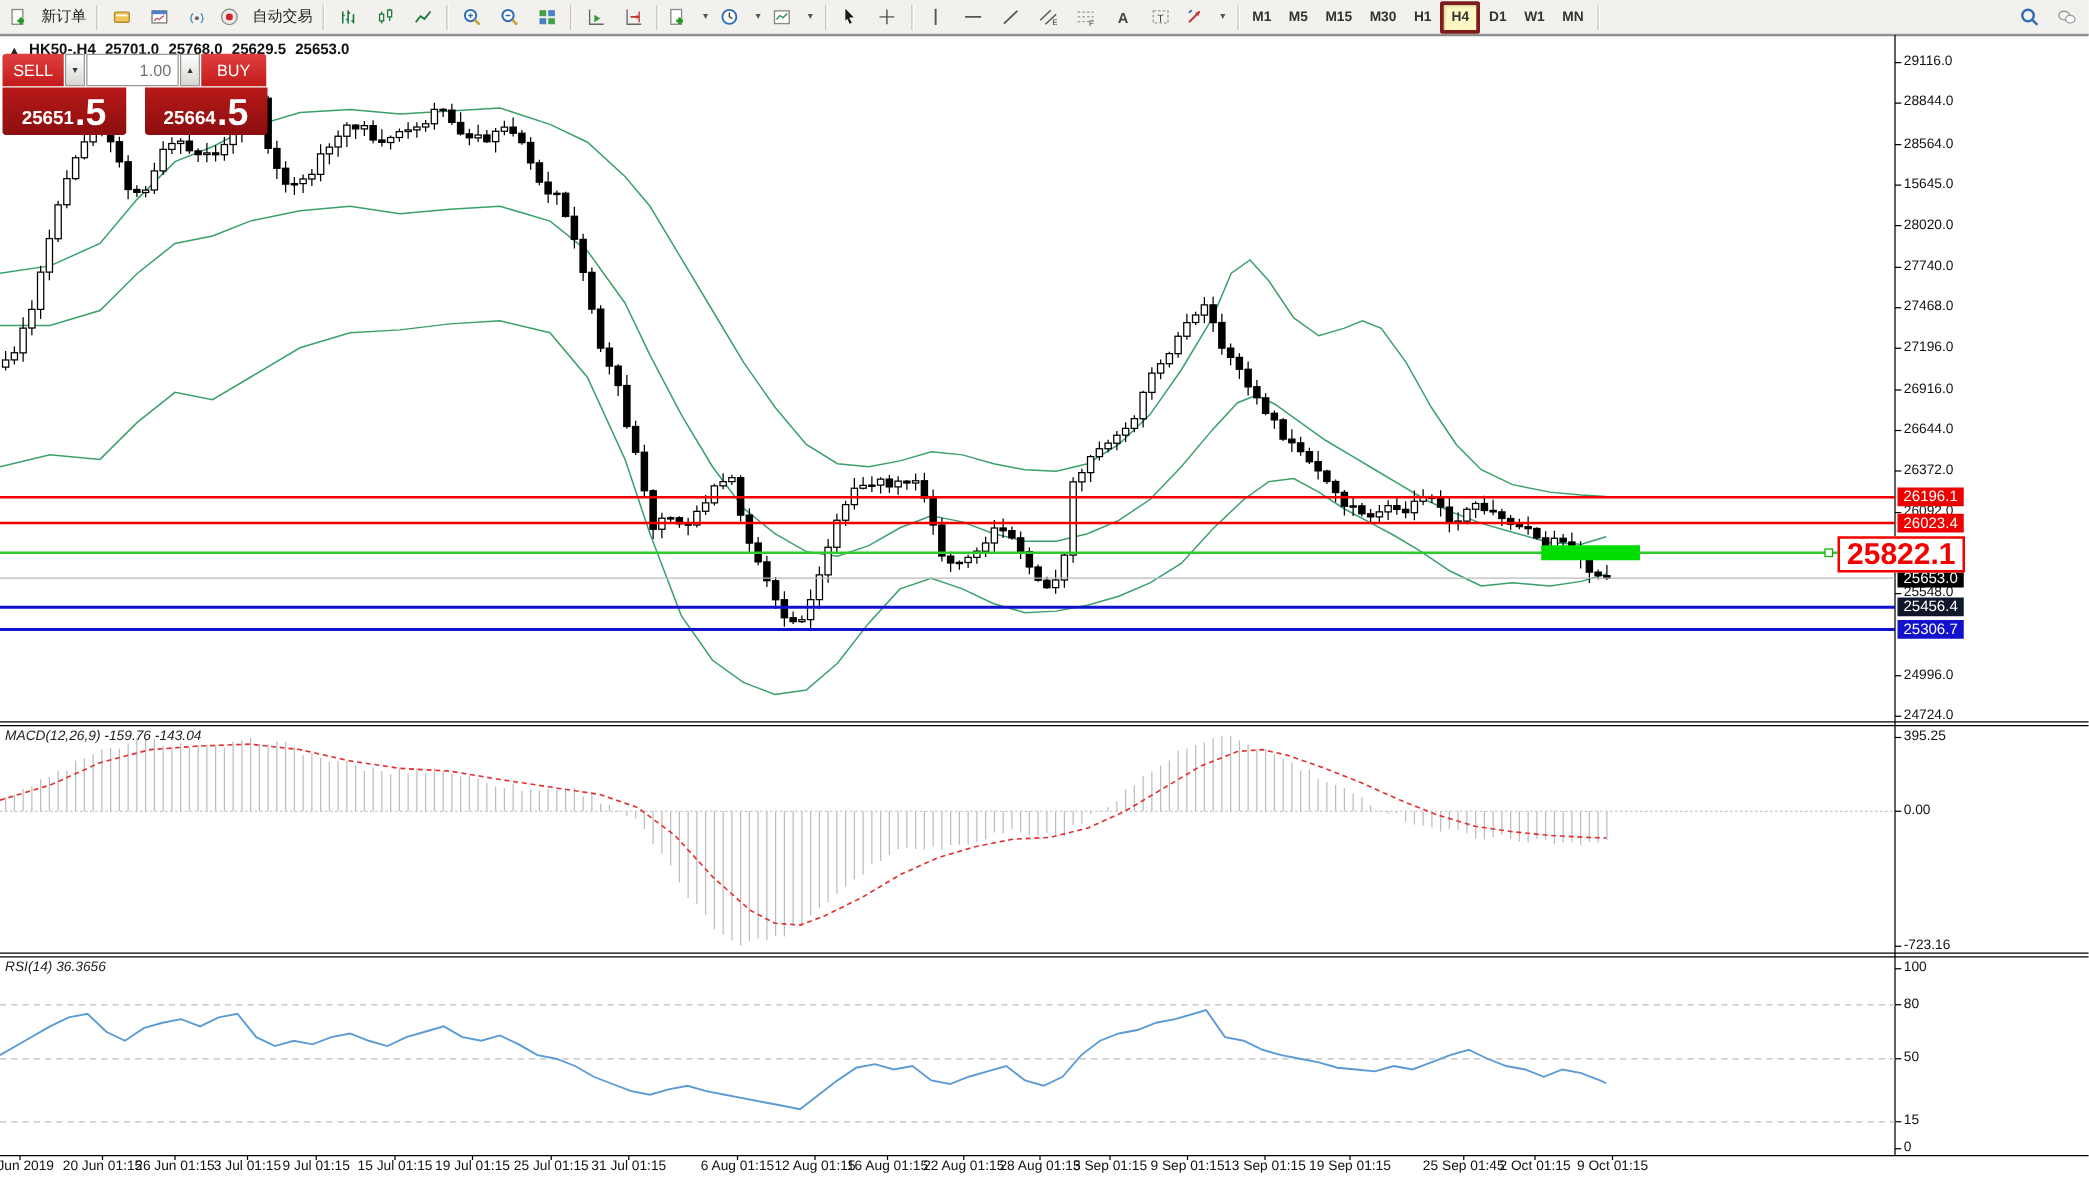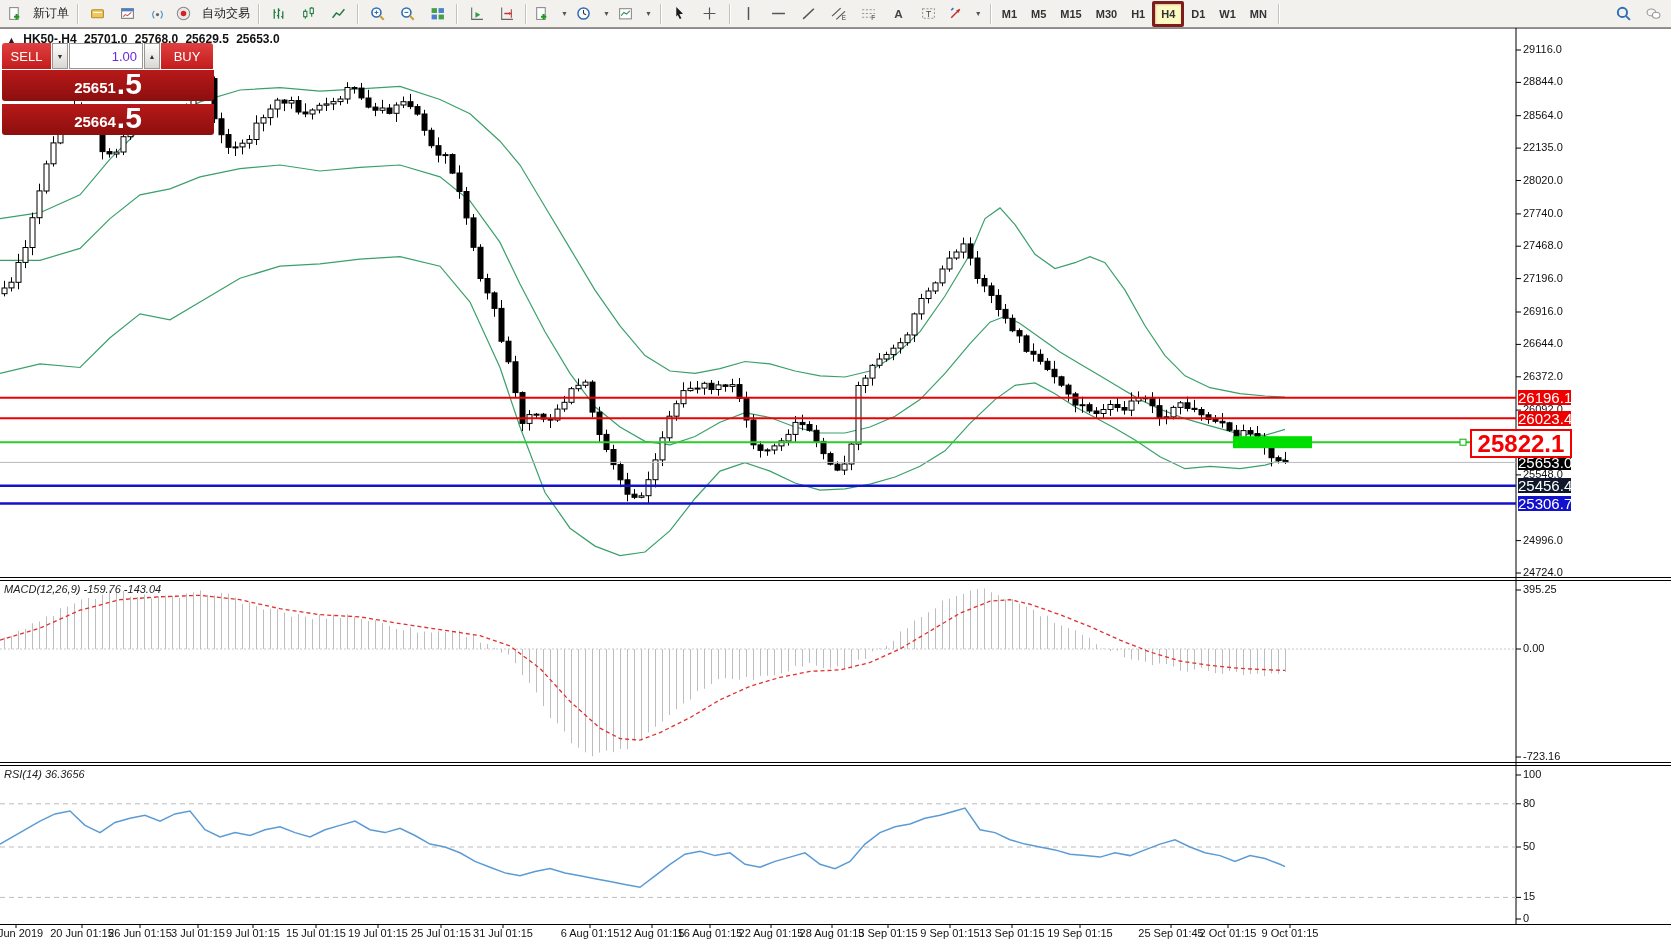--- a/index.html
+++ b/index.html
@@ -27,29 +27,29 @@
   
   .trade-panel{position:absolute;left:2px;top:15px;width:212px;z-index:6;}
   .tp-row1{display:flex;height:26px;gap:1px;}
   .tp-sell,.tp-buy{background:linear-gradient(#e04040,#c41b1b);color:#fff;font-size:13px;
       font-weight:normal;display:flex;align-items:center;justify-content:center;}
   .tp-sell{width:49px;border-radius:3px 0 0 0;}
   .tp-buy{width:52px;border-radius:0 3px 0 0;}
   .tp-spin{width:16px;background:linear-gradient(#fefefe,#d9d7d3);border:1px solid #9a9791;
       box-sizing:border-box;display:flex;align-items:center;justify-content:center;font-size:7px;color:#333;}
   .tp-volume{width:74px;background:#fff;border:1px solid #9a9791;box-sizing:border-box;
-      font-size:13px;color:#6d28d9;display:flex;align-items:center;justify-content:flex-end;padding-right:5px;}
-  .tp-row2{display:flex;gap:3px;margin-top:1px;height:38px;flex-direction:column;}
+      font-size:13px;color:#737373;display:flex;align-items:center;justify-content:flex-end;padding-right:5px;}
+  .tp-row2{display:flex;gap:15px;margin-top:1px;height:38px;}
   .tp-price{flex:1;background:linear-gradient(#b81919,#8c0e0e);border-radius:0 0 3px 3px;color:#fff;
       display:flex;align-items:flex-end;justify-content:center;padding-bottom:3px;}
   .tp-price .main{font-size:15px;font-weight:bold;line-height:20px;margin-right:1px;}
   .tp-price .big{font-size:30px;font-weight:bold;line-height:28px;}
   
   .ind-label{position:absolute;font-size:11px;color:#222;z-index:4;left:4px;font-style:italic;}
-  .price-badge{position:absolute;left:1518px;width:53px;height:15px;line-height:15px;font-size:15px;
+  .price-badge{position:absolute;left:1518px;width:53px;height:15px;line-height:15px;font-size:12px;
       color:#fff;text-align:center;z-index:8;}
   .tick-label{position:absolute;left:1523px;font-size:11px;color:#111;z-index:3;}
   .time-label{position:absolute;top:899px;font-size:11px;color:#111;transform:translateX(-50%);
       white-space:nowrap;z-index:3;}
   .callout{position:absolute;left:1470px;top:401px;min-width:92px;height:25px;line-height:25px;
       background:#fff;border:2px solid #f40000;color:#f40000;font-size:24px;font-weight:bold;
       text-align:center;padding:0 3px;z-index:9;}
   .annotation{position:absolute;left:1406px;top:505px;font-size:33px;font-weight:bold;color:#00d300;
       text-shadow:2px 2px 0 #6a6a6a;z-index:9;letter-spacing:1px;white-space:nowrap;}
 </style>
@@ -927,21 +927,21 @@
   <div class="ind-label" style="top:740px">
     <span>RSI(14) 36.3656</span>
   </div>
 
   <div class="callout">25822.1</div>
 
   <div id="overlays">
       <span class="tick-label" style="top: 15px;">29116.0</span>
       <span class="tick-label" style="top: 47.3898px;">28844.0</span>
       <span class="tick-label" style="top: 80.7322px;">28564.0</span>
-      <span class="tick-label" style="top: 113.122px;">22135.0</span>
+      <span class="tick-label" style="top: 113.122px;">15645.0</span>
       <span class="tick-label" style="top: 145.512px;">28020.0</span>
       <span class="tick-label" style="top: 178.854px;">27740.0</span>
       <span class="tick-label" style="top: 211.244px;">27468.0</span>
       <span class="tick-label" style="top: 243.634px;">27196.0</span>
       <span class="tick-label" style="top: 276.976px;">26916.0</span>
       <span class="tick-label" style="top: 309.366px;">26644.0</span>
       <span class="tick-label" style="top: 341.756px;">26372.0</span>
       <span class="tick-label" style="top: 375.098px;">26092.0</span>
       <span class="tick-label" style="top: 439.878px;">25548.0</span>
       <span class="tick-label" style="top: 505.61px;">24996.0</span>

